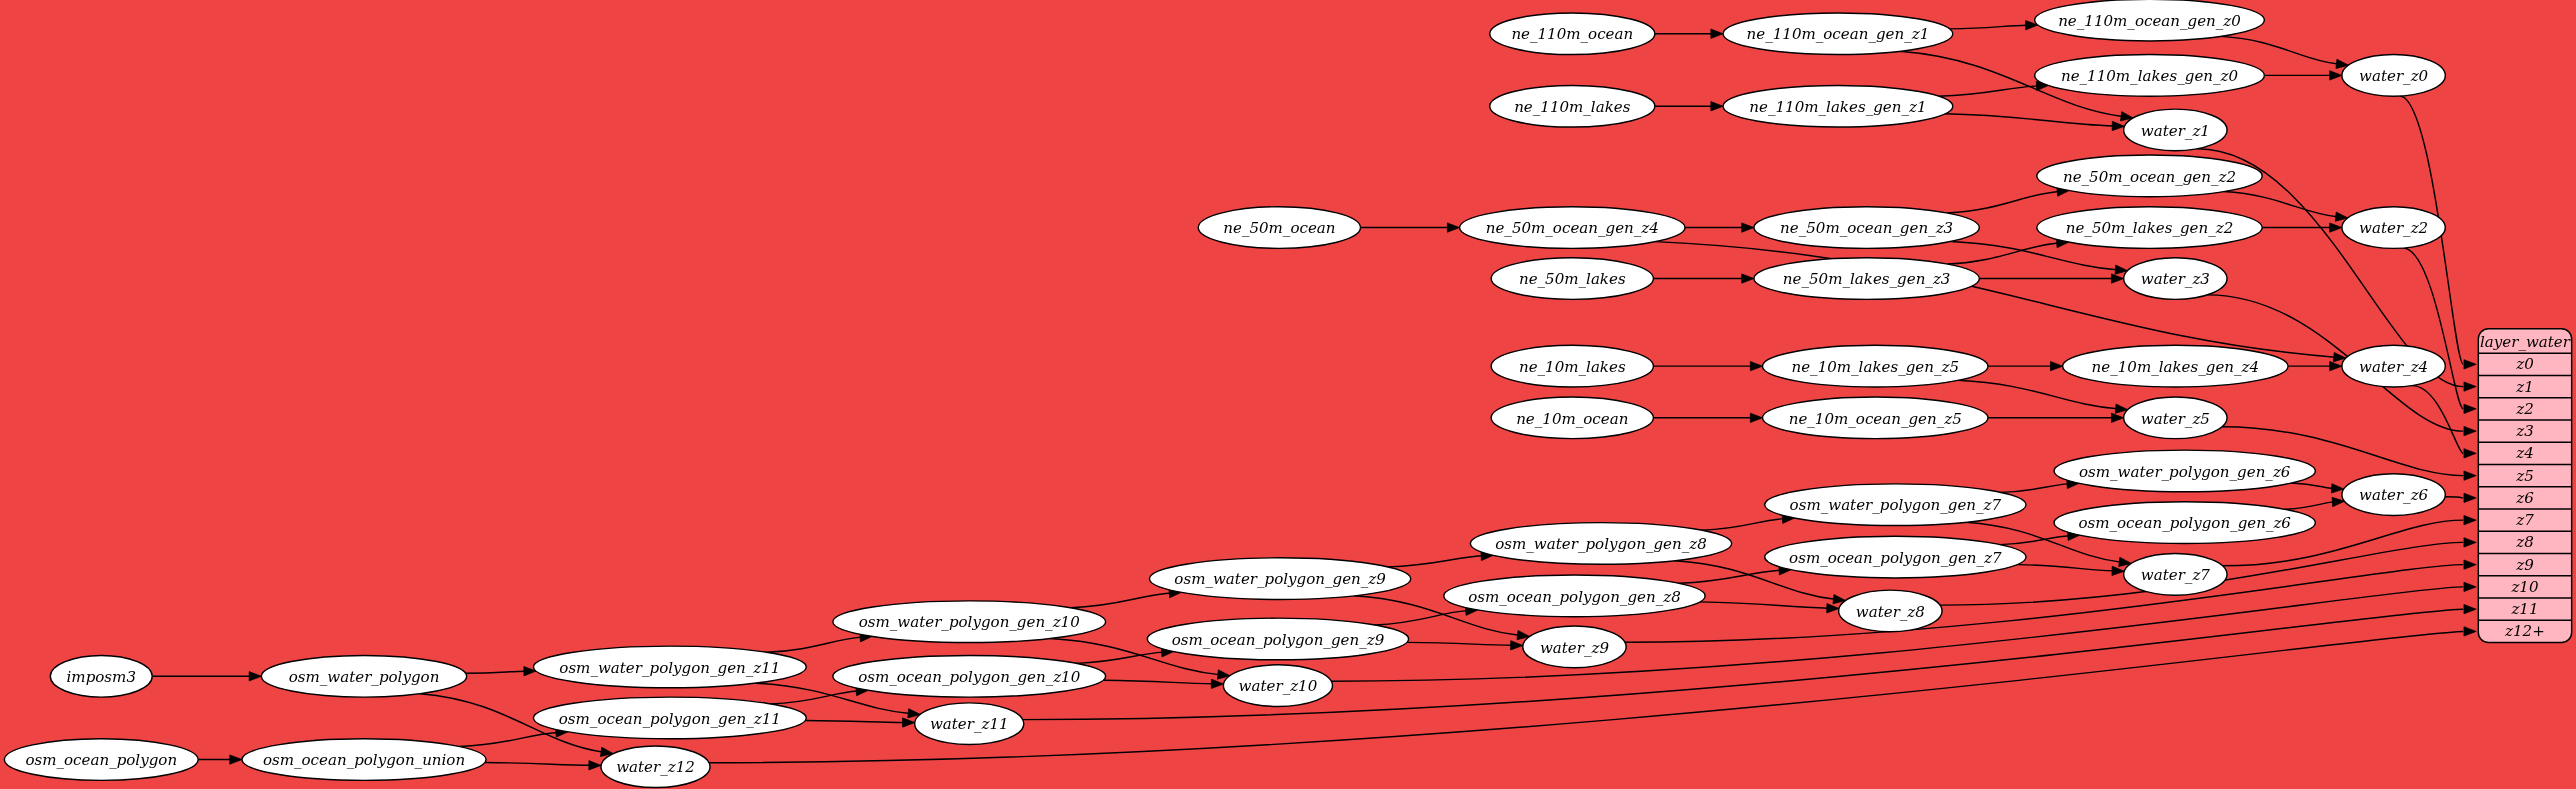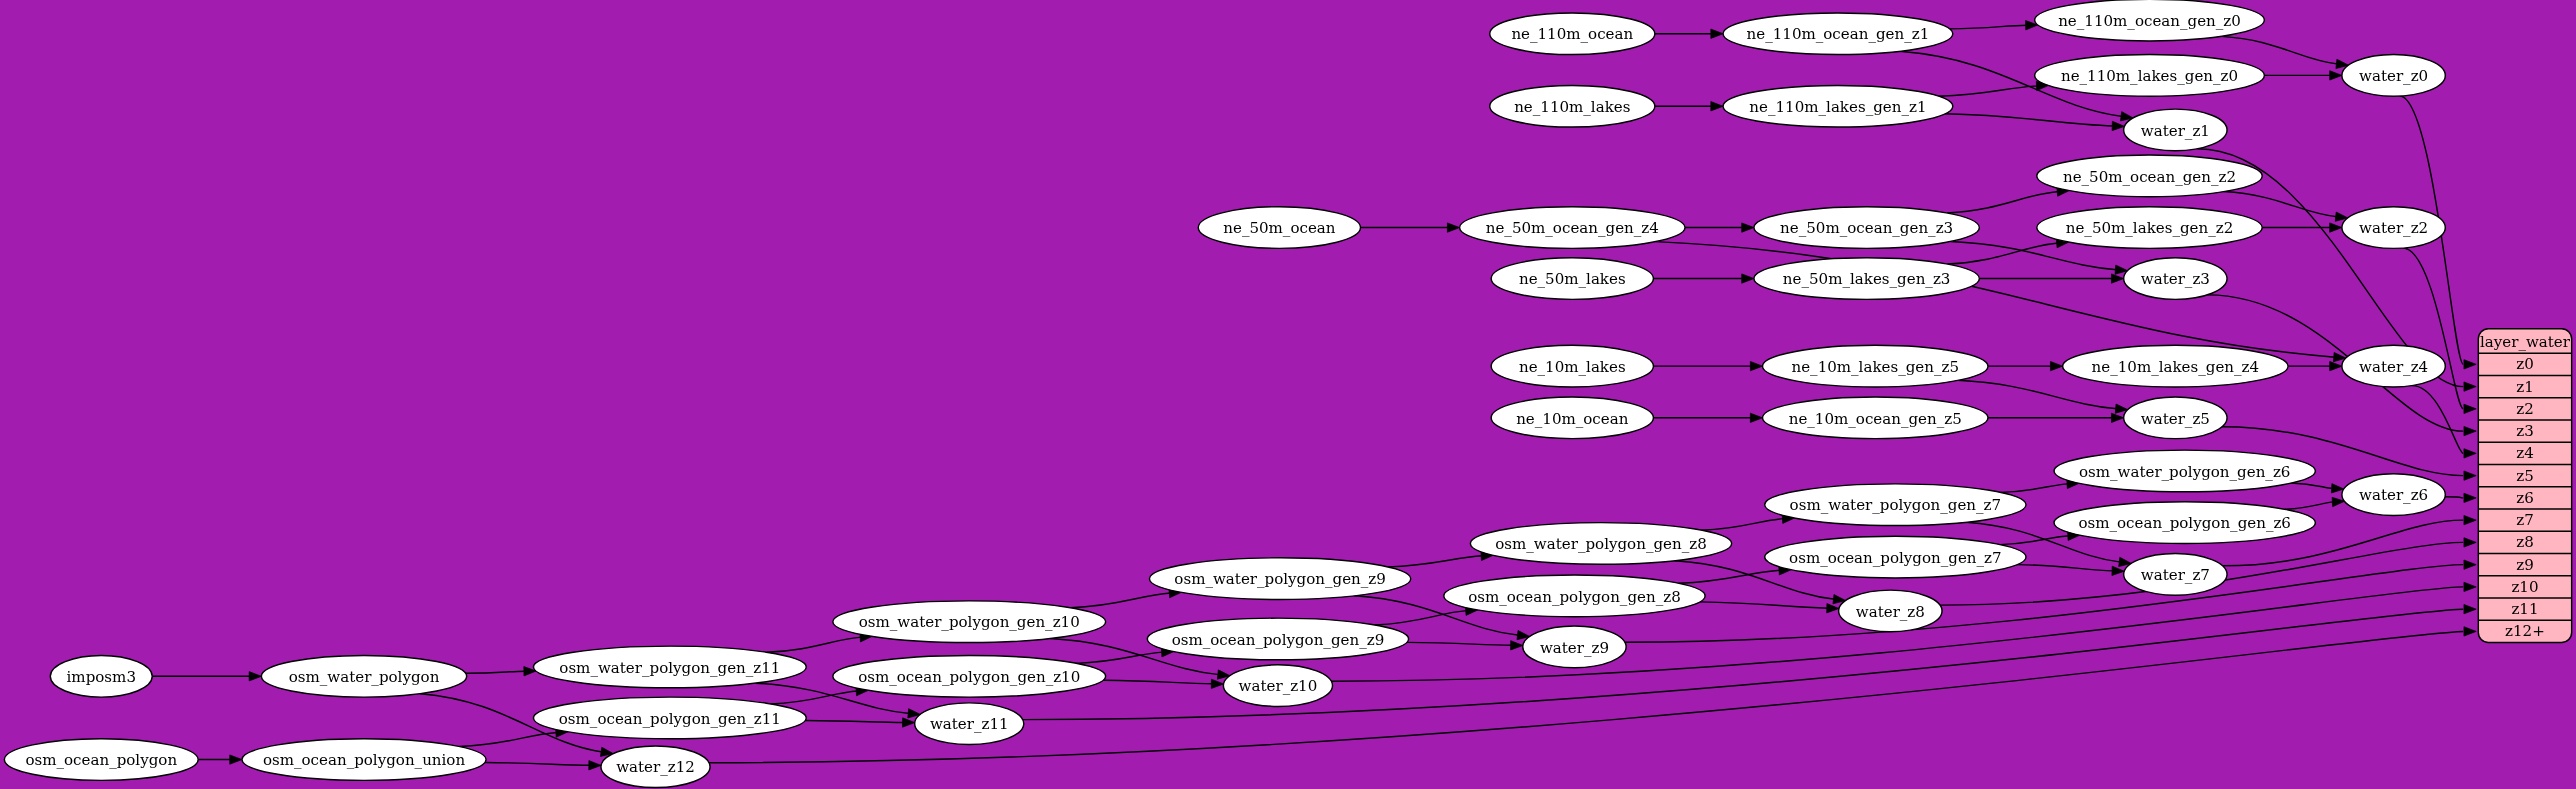--- a/index.html
+++ b/index.html
@@ -1,16 +1,16 @@
 <!DOCTYPE html>
 <html style="font-size:11.5px"><head>
 <meta charset="utf-8">
 <style>
   html,body{margin:0;padding:0;background:#ffffff;}
-  #stage{position:relative;width:2576px;height:789px;background:#a21caf;overflow:hidden;}
+  #stage{position:relative;width:2576px;height:789px;background:#ef4444;overflow:hidden;font-style:italic;}
   svg{display:block;}
   .node-ell{fill:#ffffff;stroke:#000000;stroke-width:2;}
   .node-lbl{font-family:"DejaVu Serif","Liberation Serif",serif;font-size:21px;fill:#000000;text-anchor:middle;dominant-baseline:central;}
   .edge{fill:none;stroke:#000000;stroke-width:2;}
   .arrow{fill:#000000;stroke:#000000;stroke-width:1;}
   .tbl-lbl{font-family:"DejaVu Serif","Liberation Serif",serif;font-size:21px;fill:#000000;text-anchor:middle;dominant-baseline:central;}
 </style>
 </head>
 <body>
 

